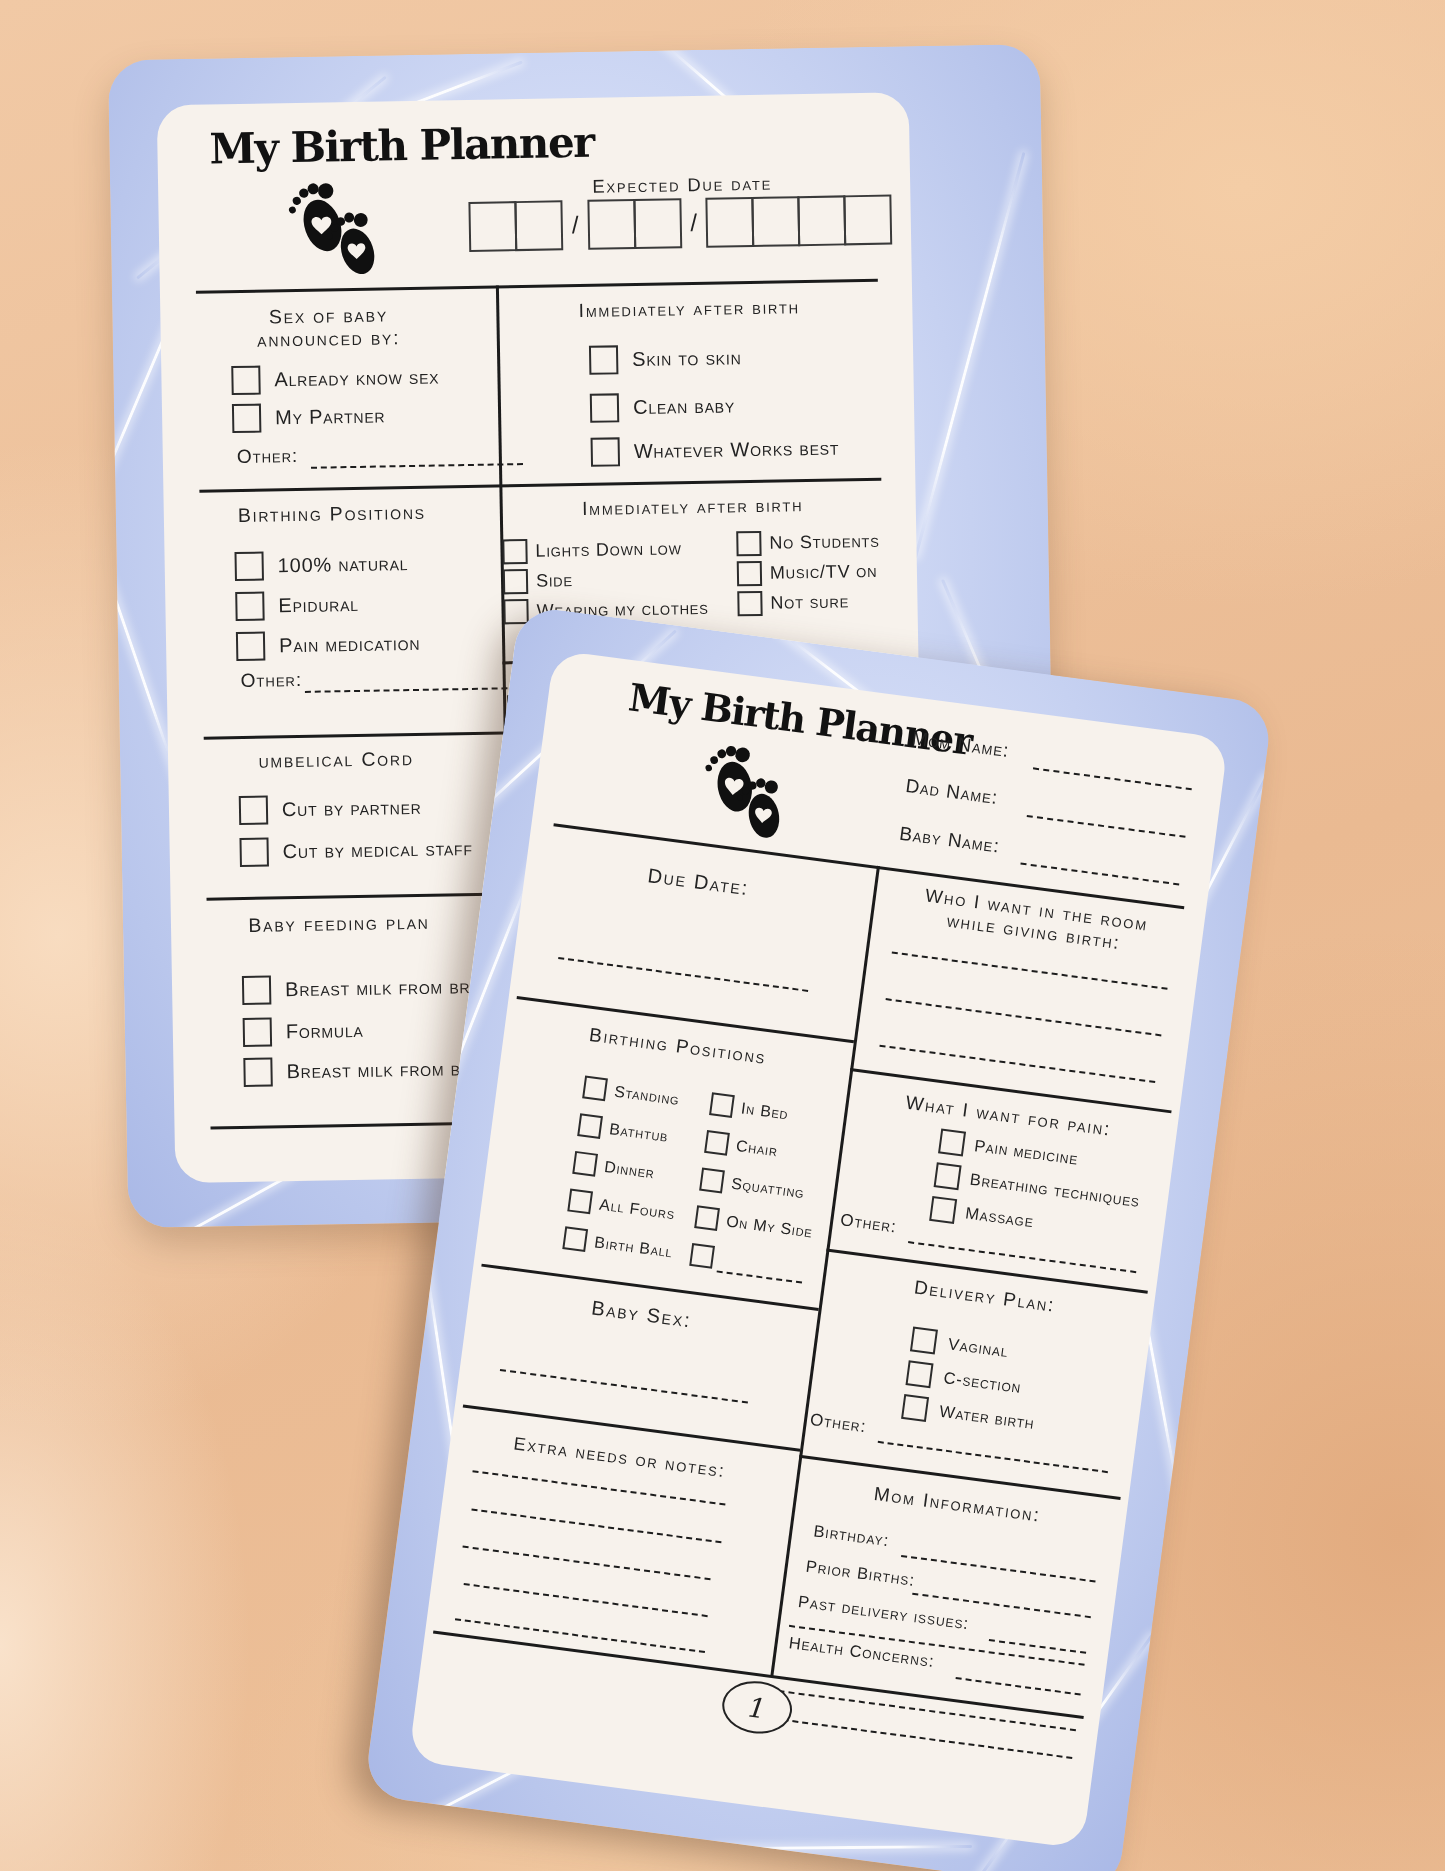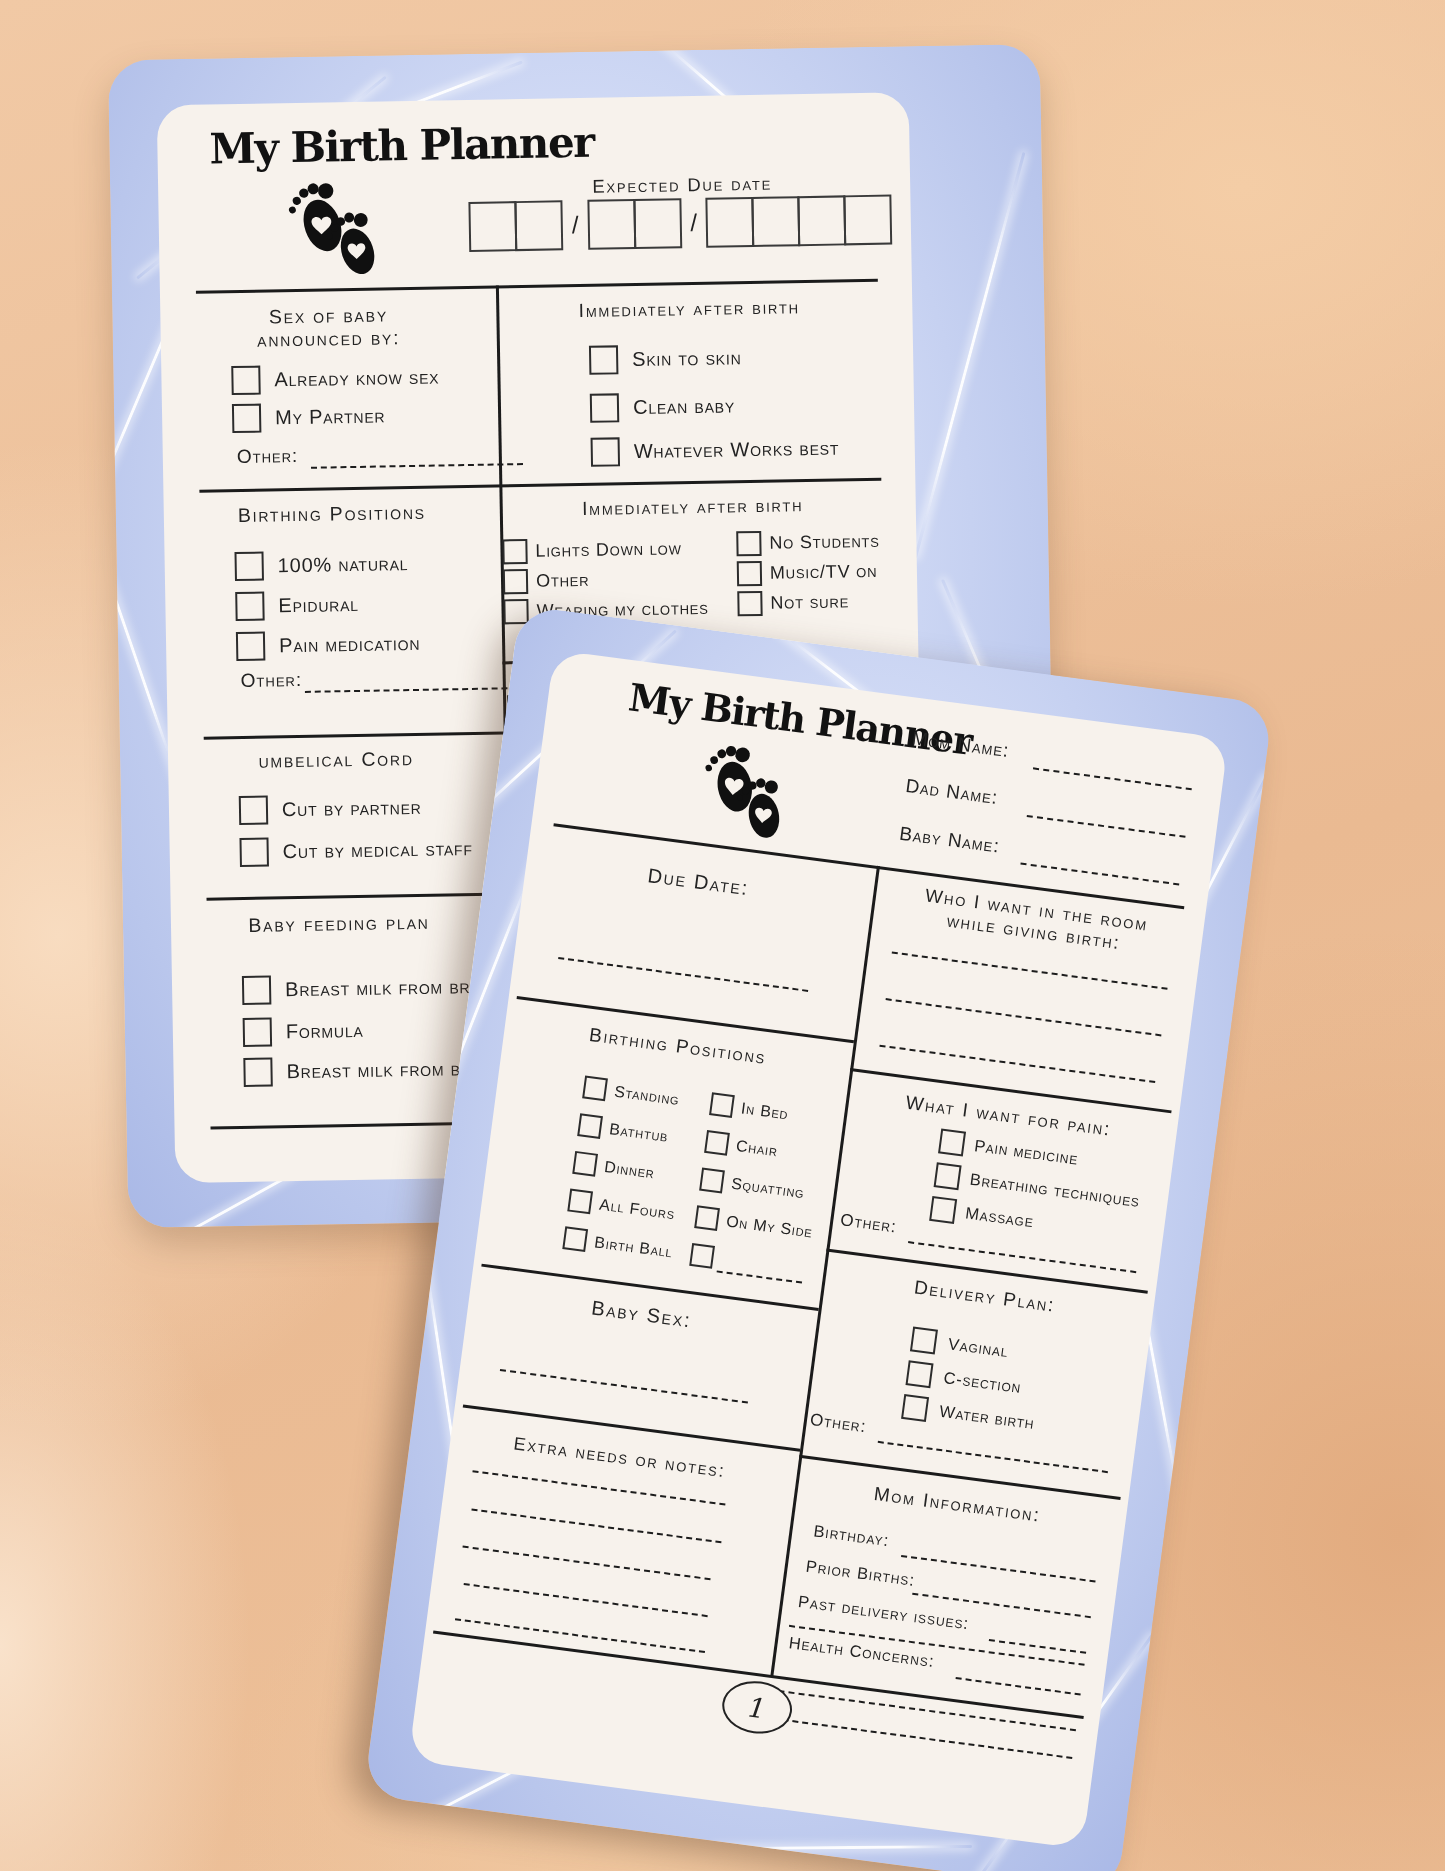--- a/index.html
+++ b/index.html
@@ -172,21 +172,21 @@
           <span class="lbl">Whatever Works best</span>
         </div>
 
         <div class="sec f19" style="left:346px;top:400px;width:366px">Immediately after birth</div>
         <div class="cbrow tight f18" style="left:338px;top:440px">
           <span class="cb cb22"></span>
           <span class="lbl">Lights Down low</span>
         </div>
         <div class="cbrow tight f18" style="left:338px;top:470px">
           <span class="cb cb22"></span>
-          <span class="lbl">Other</span>
+          <span class="lbl">Side</span>
         </div>
         <div class="cbrow tight f18" style="left:338px;top:500px">
           <span class="cb cb22"></span>
           <span class="lbl">Wearing my clothes</span>
         </div>
         <div class="cbrow tight f18" style="left:572px;top:436px">
           <span class="cb cb22"></span>
           <span class="lbl">No Students</span>
         </div>
         <div class="cbrow tight f18" style="left:572px;top:466px">

